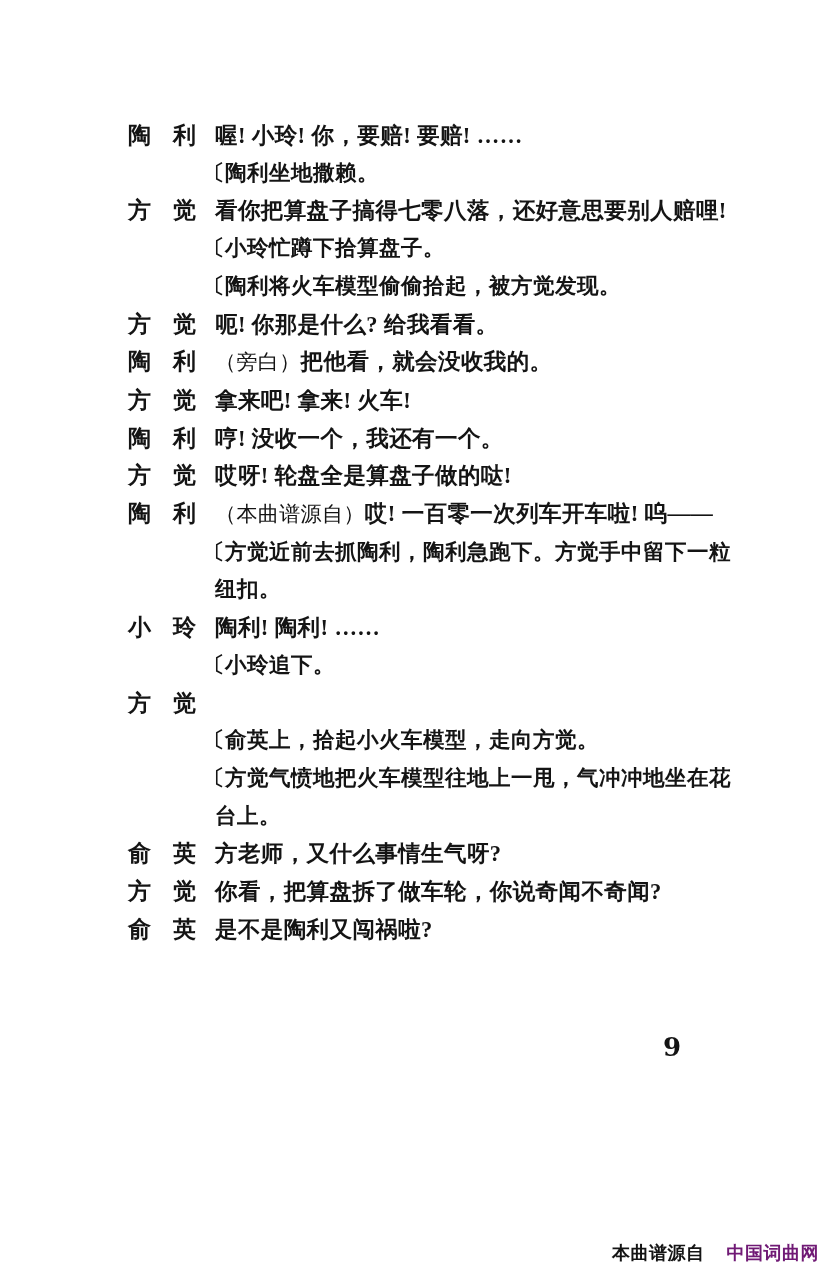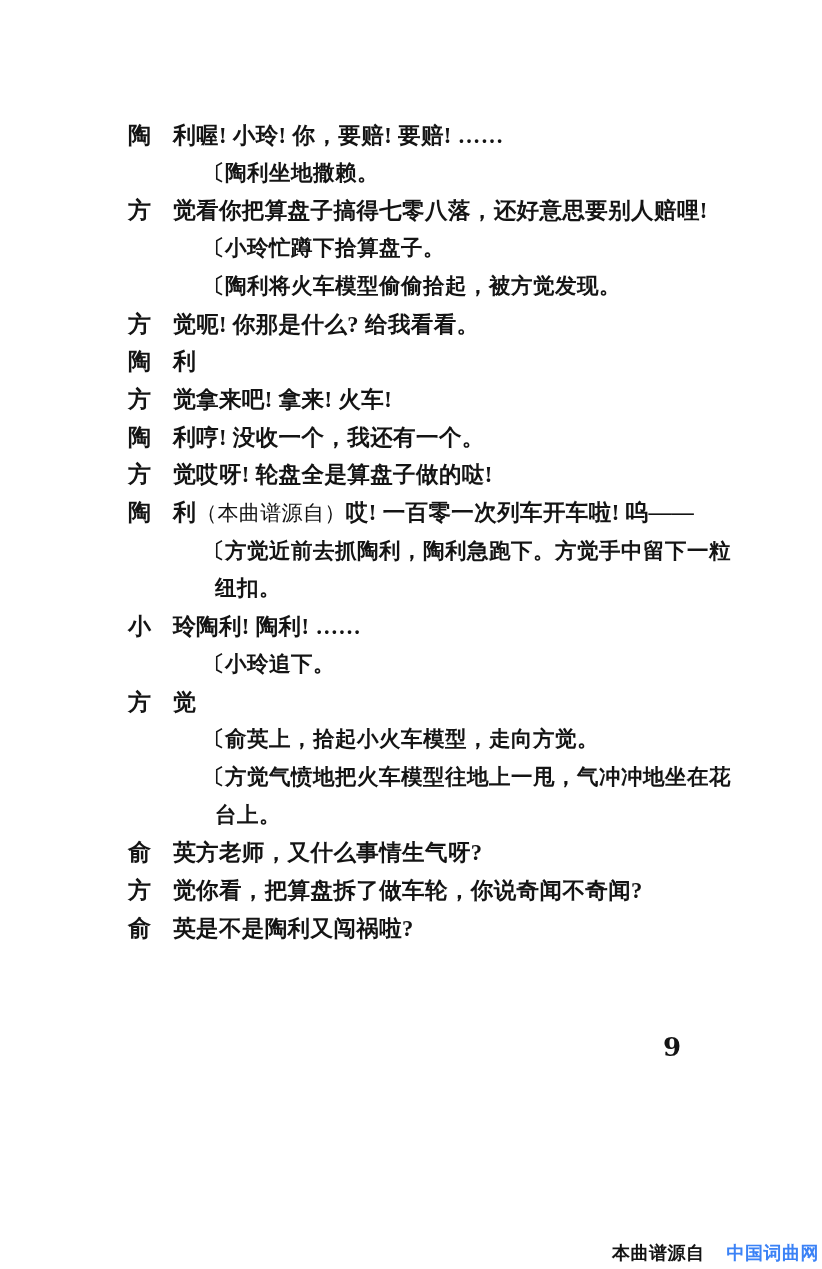--- a/index.html
+++ b/index.html
@@ -29,20 +29,21 @@
   .speaker {
     flex: 0 0 68px;
     display: flex;
     justify-content: space-between;
     font-family: "Liberation Sans", sans-serif;
     font-weight: 900;
     font-size: 23px;
     letter-spacing: 0;
   }
   .dlg {
+    margin-left: 19px;
     white-space: pre;
     font-family: "Liberation Serif", serif;
     font-weight: 700;
     letter-spacing: 0.4px;
   }
   .paren {
     font-weight: 400;
     font-size: 21px;
   }
   
@@ -111,20 +112,21 @@
           <span class="sc">方</span>
           <span class="sc">觉</span>
         </span>
         <span class="dlg"><span>呃! 你那是什么? 给我看看。</span></span>
       </div>
       <div class="line dialogue">
         <span class="speaker">
           <span class="sc">陶</span>
           <span class="sc">利</span>
         </span>
+        <span class="dlg"><span class="paren">（旁白）</span><span>把他看，就会没收我的。</span></span>
       </div>
       <div class="line dialogue">
         <span class="speaker">
           <span class="sc">方</span>
           <span class="sc">觉</span>
         </span>
         <span class="dlg"><span>拿来吧! 拿来! 火车!</span></span>
       </div>
       <div class="line dialogue">
         <span class="speaker">
@@ -191,15 +193,15 @@
       <div class="line dialogue">
         <span class="speaker">
           <span class="sc">俞</span>
           <span class="sc">英</span>
         </span>
         <span class="dlg"><span>是不是陶利又闯祸啦?</span></span>
       </div>
     </main>
   <div class="page-number">9</div>
   <div class="footer">
-    <span class="footer-src">本曲谱源自</span><span class="footer-site" style="color: #3b82f6;">中国词曲网</span>
+    <span class="footer-src">本曲谱源自</span><span class="footer-site" style="color: #701a75;">中国词曲网</span>
   </div>
 </div>
 
 </body></html>

